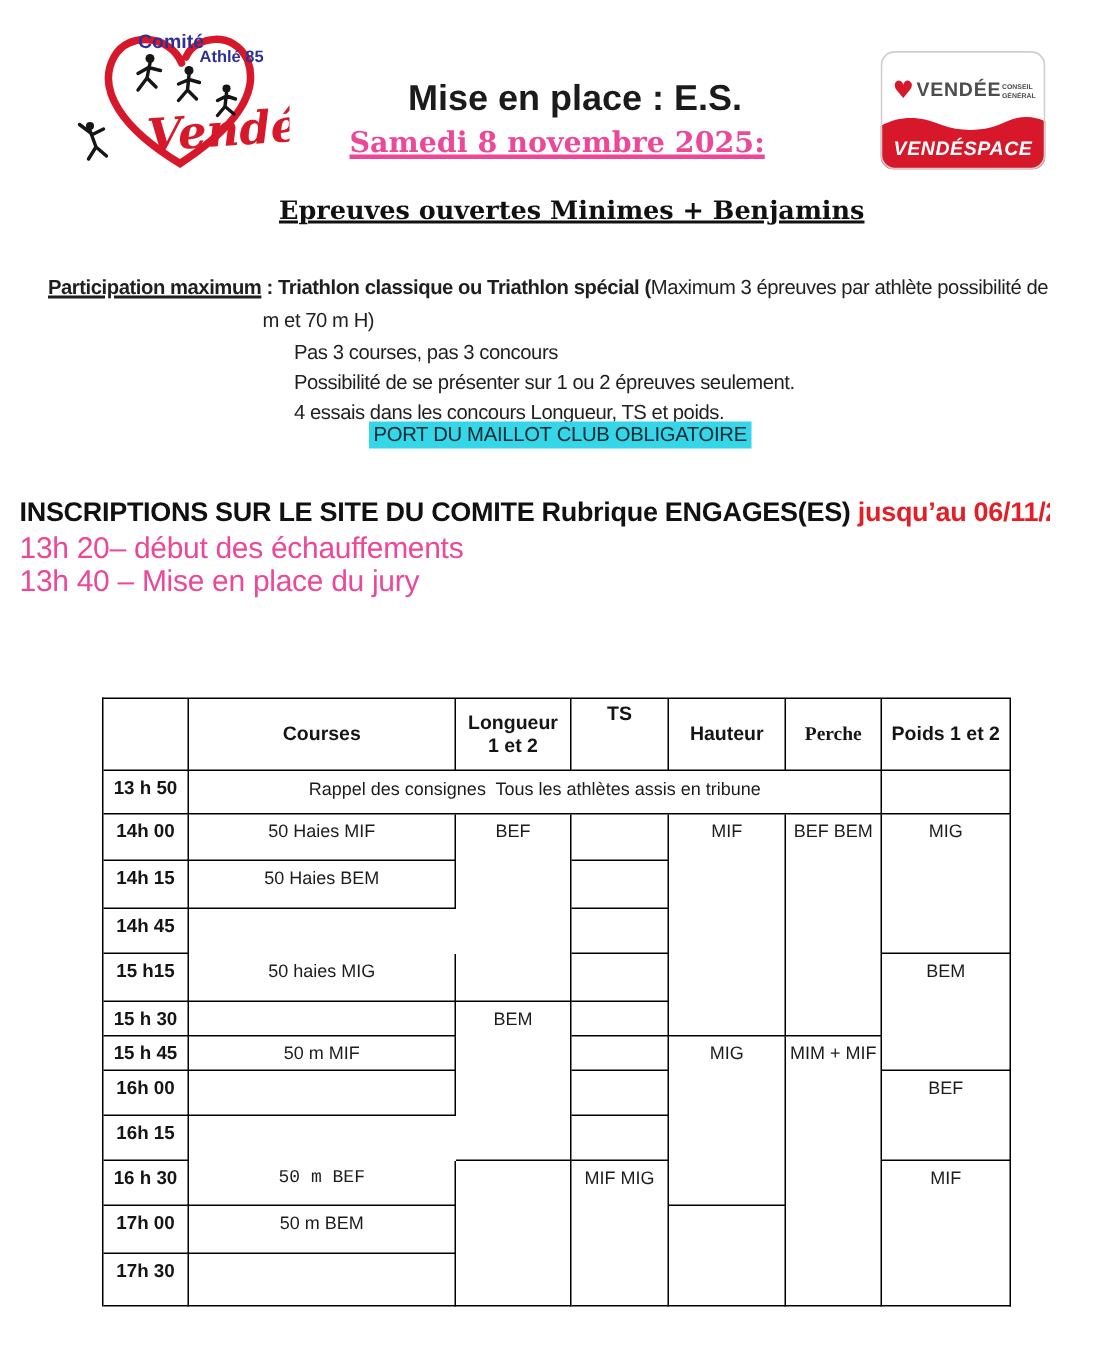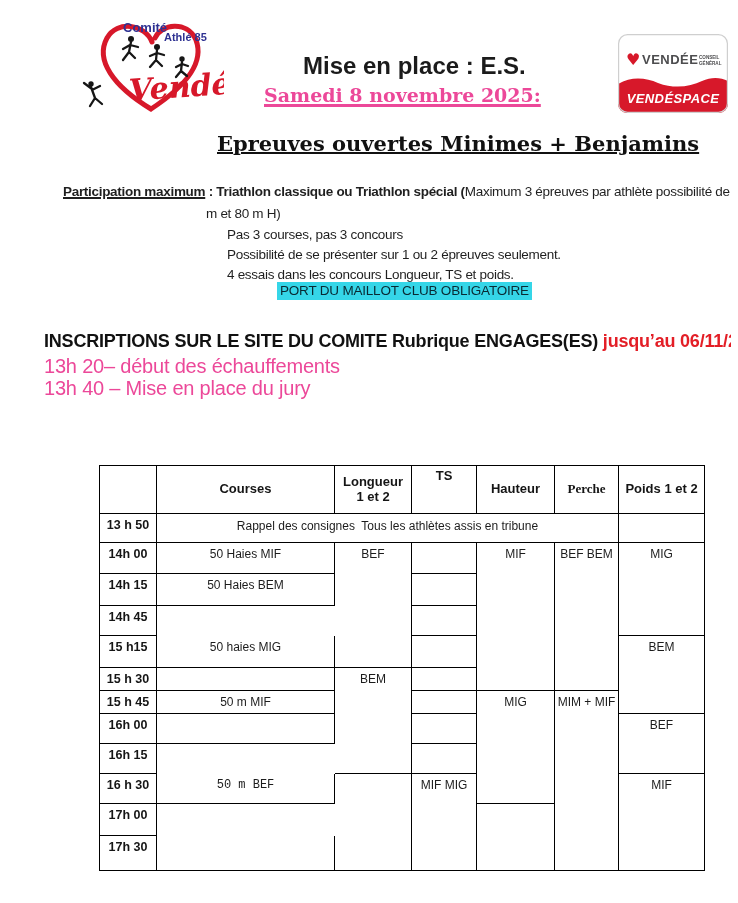--- a/index.html
+++ b/index.html
@@ -1,27 +1,27 @@
 <!DOCTYPE html>
 <html style="--accent-red: #d7182a; --logo-blue: #2e3192; --highlight-cyan: #35d6e8; --deadline-red: #e31e26; --table-line: #000000; --text: #1a1a1a;"><head>
 <meta charset="utf-8">
 <style>
   html,body{margin:0;padding:0;background:#fff;}
   .page{
     position:relative;width:700px;height:903px;background:#fff;overflow:hidden;
-    font-family:"Liberation Sans",sans-serif;color:var(--text,#1a1a1a);margin-left:31px;
+    font-family:"Liberation Sans",sans-serif;color:var(--text,#1a1a1a);
   }
   .abs{position:absolute;}
 
   
   .title{left:272px;top:52px;font-size:24px;font-weight:bold;letter-spacing:0px;color:#1b1b1b;}
   .date-line{left:233px;top:84px;font-family:"DejaVu Serif","Liberation Serif",serif;
     font-size:19px;font-weight:bold;text-decoration:underline;text-decoration-thickness:2.5px;color:#ec4899;}
   .subtitle{left:186px;top:131px;font-family:"DejaVu Serif","Liberation Serif",serif;
-    font-size:21px;font-weight:bold;text-decoration:underline;text-decoration-thickness:2px;color:#111;}
+    font-size:17px;font-weight:bold;text-decoration:underline;text-decoration-thickness:2px;color:#111;}
 
   
   .p-line{font-size:13.5px;letter-spacing:-0.3px;white-space:nowrap;color:#1f1f1f;}
   .p1{left:32px;top:184px;}
   .p2{left:175px;top:206px;}
   .p3{left:196px;top:227px;}
   .p4{left:196px;top:247px;}
   .p5{left:196px;top:267px;}
   .p-label{font-weight:bold;text-decoration:underline;text-decoration-thickness:1.5px;}
   .p-mid{font-weight:bold;}
@@ -113,21 +113,21 @@
       <text class="rl-band" x="55" y="69" text-anchor="middle">VENDÉSPACE</text>
     </g>
     <rect x="0.6" y="0.6" width="108.8" height="77.8" rx="9" fill="none" stroke="#cfcfcf" stroke-width="1.2"></rect>
   </svg>
 
   <div class="abs subtitle">Epreuves ouvertes Minimes + Benjamins</div>
 
   <div class="abs p-line p1">
     <span class="p-label">Participation maximum</span><span class="p-mid"> : Triathlon classique ou Triathlon spécial (</span><span>Maximum 3 épreuves par athlète possibilité de faire 50</span>
   </div>
-  <div class="abs p-line p2">m et 80 m H)</div>
+  <div class="abs p-line p2">m et 70 m H)</div>
   <div class="abs p-line p3">Pas 3 courses, pas 3 concours</div>
   <div class="abs p-line p4">Possibilité de se présenter sur 1 ou 2 épreuves seulement.</div>
   <div class="abs p-line p5">4 essais dans les concours Longueur, TS et poids.</div>
   <div class="abs hl-wrap">
     <span class="hl">PORT DU MAILLOT CLUB OBLIGATOIRE</span>
   </div>
 
   <div class="abs inscr">
     <span>INSCRIPTIONS SUR LE SITE DU COMITE Rubrique ENGAGES(ES) </span><span class="deadline">jusqu’au 06/11/2025 midi</span>
   </div>
@@ -157,20 +157,21 @@
       <div class="cell time" style="grid-area: 11 / 1;">16 h 30</div>
       <div class="cell time" style="grid-area: 12 / 1;">17h 00</div>
       <div class="cell time" style="grid-area: 13 / 1;">17h 30</div>
       <div class="cell data" style="grid-area: 3 / 2;">50 Haies MIF</div>
       <div class="cell data" style="grid-area: 4 / 2;">50 Haies BEM</div>
       <div class="cell data" style="grid-area: 6 / 2;">50 haies MIG</div>
       <div class="cell data" style="grid-area: 7 / 2;"></div>
       <div class="cell data" style="grid-area: 8 / 2;">50 m MIF</div>
       <div class="cell data" style="grid-area: 9 / 2;"></div>
       <div class="cell data" style="grid-area: 11 / 2; font-family: Liberation Mono, monospace;">50 m BEF</div>
+      <div class="cell data" style="grid-area: 12 / 2;">50 m BEM</div>
       <div class="cell data" style="grid-area: 13 / 2;"></div>
       <div class="cell data" style="grid-area: 3 / 3 / span 4;">BEF</div>
       <div class="cell data" style="grid-area: 7 / 3 / span 4;">BEM</div>
       <div class="cell data" style="grid-area: 11 / 3 / span 3;"></div>
       <div class="cell data" style="grid-area: 3 / 4;"></div>
       <div class="cell data" style="grid-area: 4 / 4;"></div>
       <div class="cell data" style="grid-area: 5 / 4;"></div>
       <div class="cell data" style="grid-area: 6 / 4;"></div>
       <div class="cell data" style="grid-area: 7 / 4;"></div>
       <div class="cell data" style="grid-area: 8 / 4;"></div>

